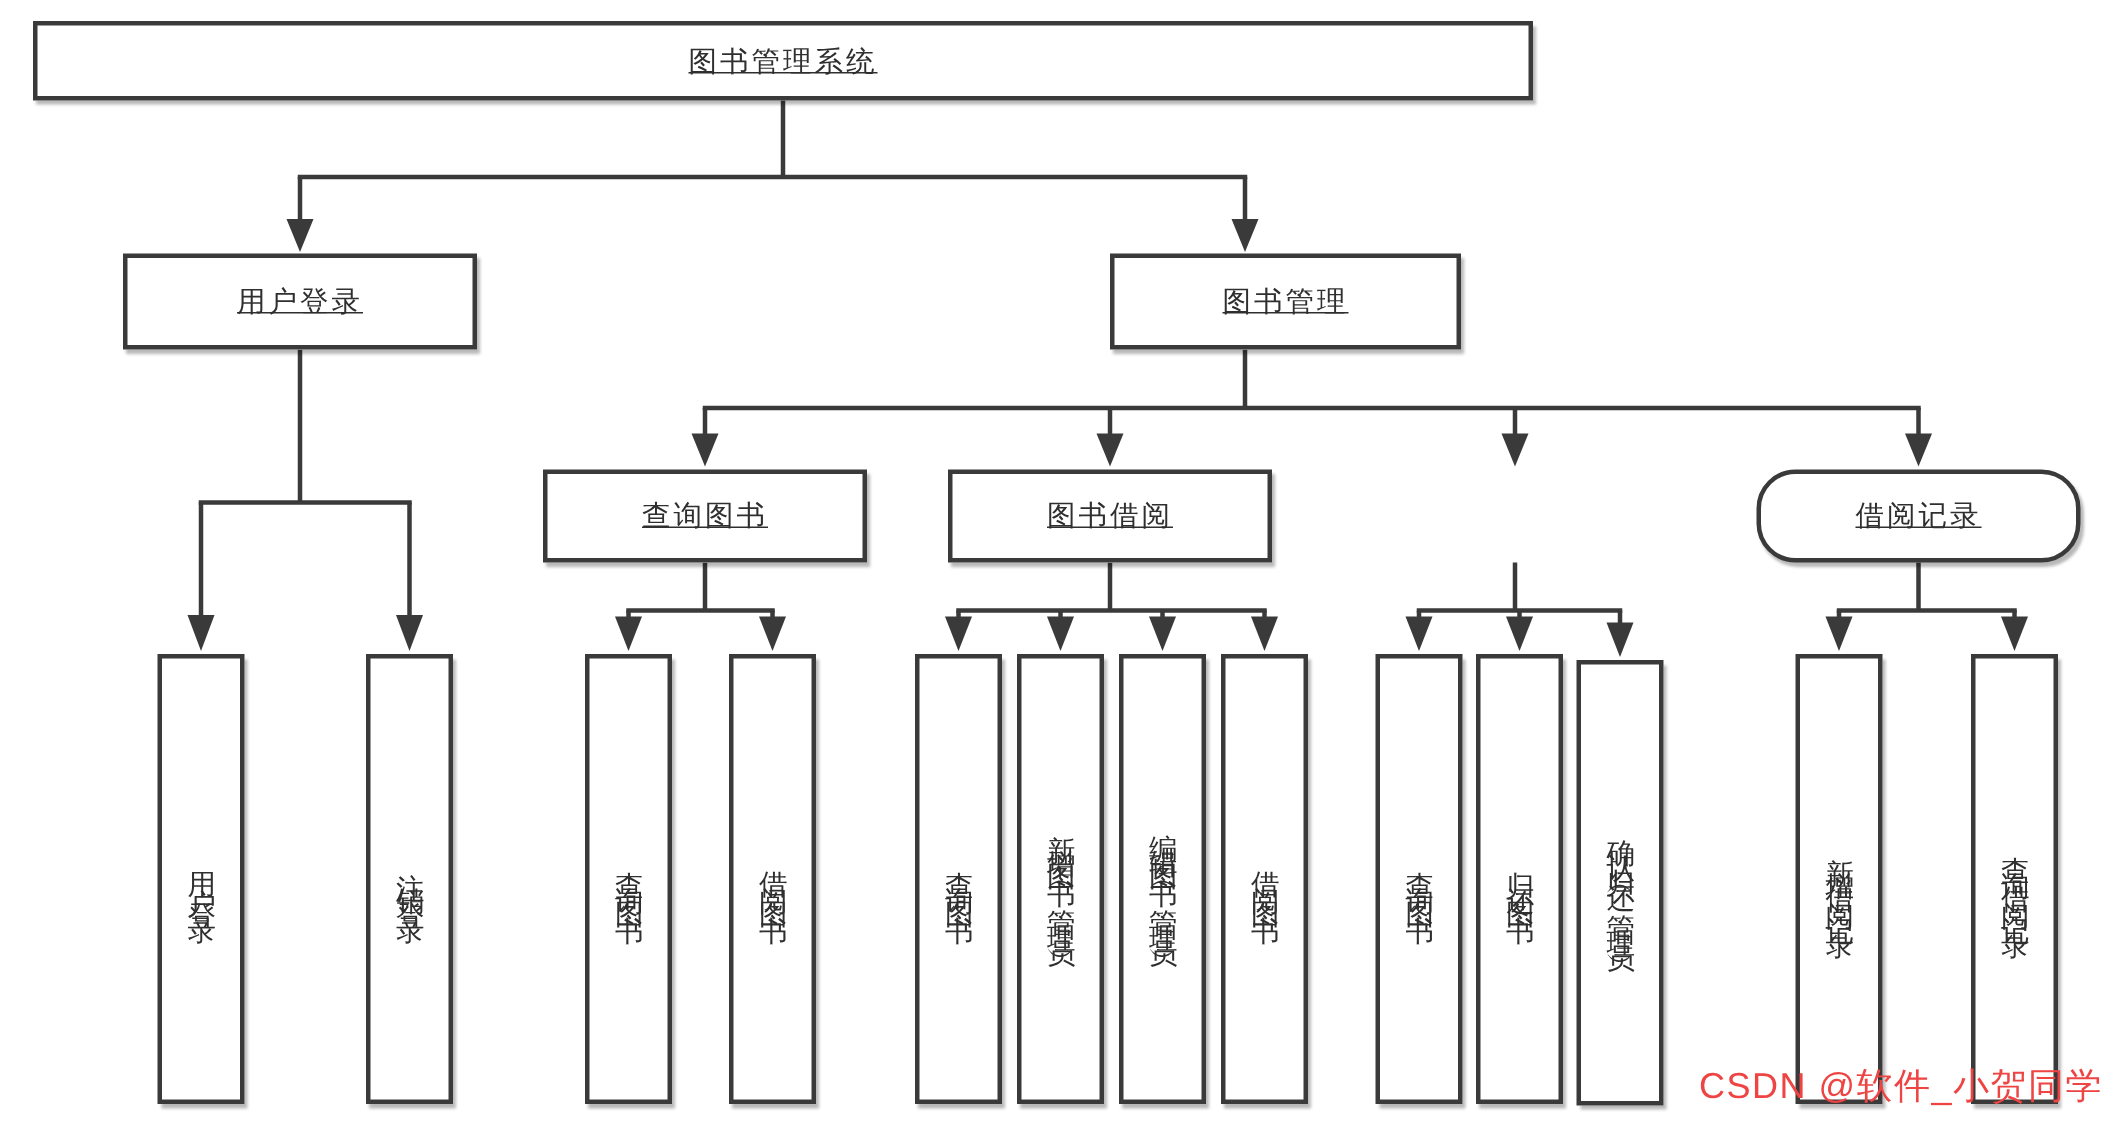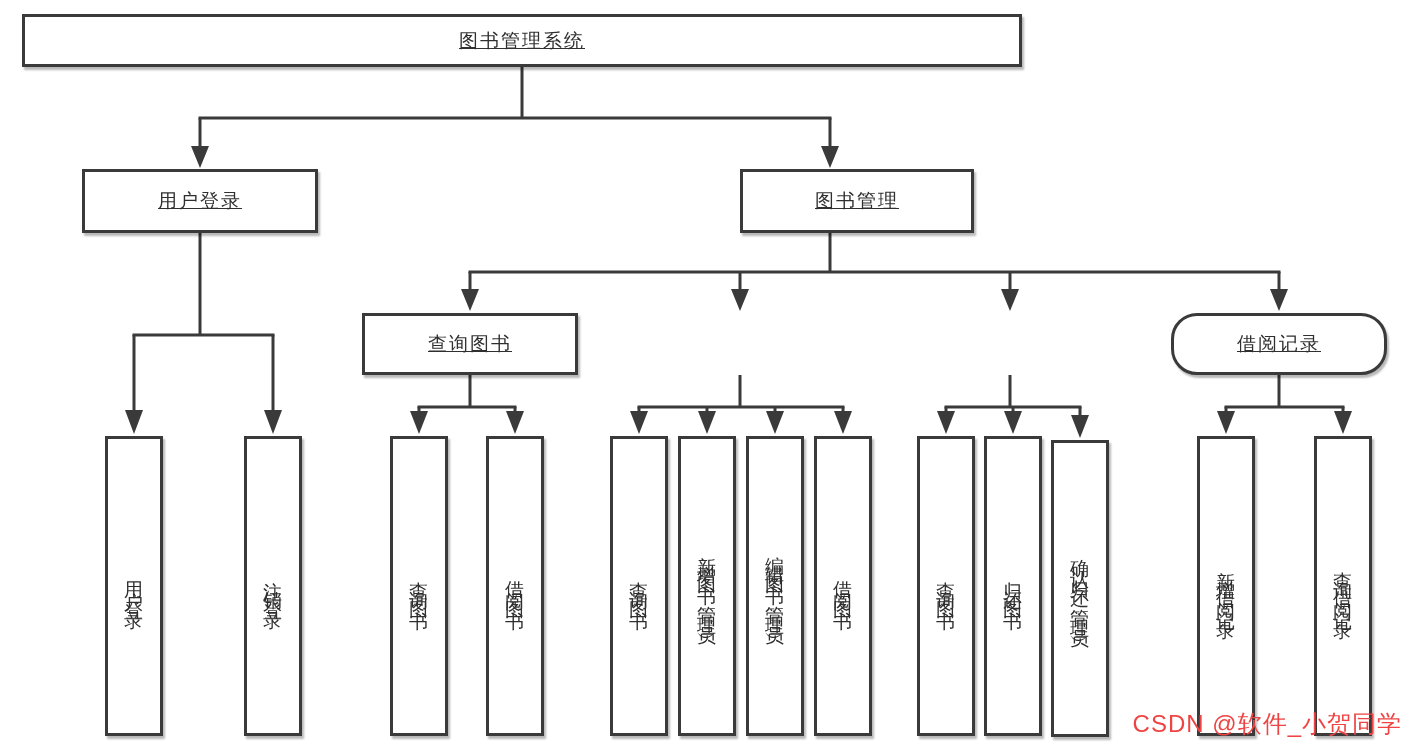--- a/index.html
+++ b/index.html
@@ -152,20 +152,21 @@
       <polygon points="1334,411 1352,411 1343,434"></polygon>
     </g>
   </svg>
 
   <div class="node" style="left:22px; top:14px; width:1000px; height:53px;">图书管理系统</div>
 
   <div class="node" style="left:82px; top:169px; width:236px; height:64px;">用户登录</div>
   <div class="node" style="left:740px; top:169px; width:234px; height:64px;">图书管理</div>
 
   <div class="node" style="left:362px; top:313px; width:216px; height:62px;">查询图书</div>
+  <div class="node" style="left:632px; top:313px; width:216px; height:62px;">图书借阅</div>
   <div class="node" style="left:1171px; top:313px; width:216px; height:62px;border-radius:26px;">借阅记录</div>
 
   <div class="vnode" style="left:105px; top:436px; width:58px; height:300px;">用户登录</div>
   <div class="vnode" style="left:244px; top:436px; width:58px; height:300px;">注销登录</div>
 
   <div class="vnode" style="left:390px; top:436px; width:58px; height:300px;">查询图书</div>
   <div class="vnode" style="left:486px; top:436px; width:58px; height:300px;">借阅图书</div>
 
   <div class="vnode" style="left:610px; top:436px; width:58px; height:300px;">查询图书</div>
   <div class="vnode" style="left:678px; top:436px; width:58px; height:300px;">新增图书（管理员）</div>

